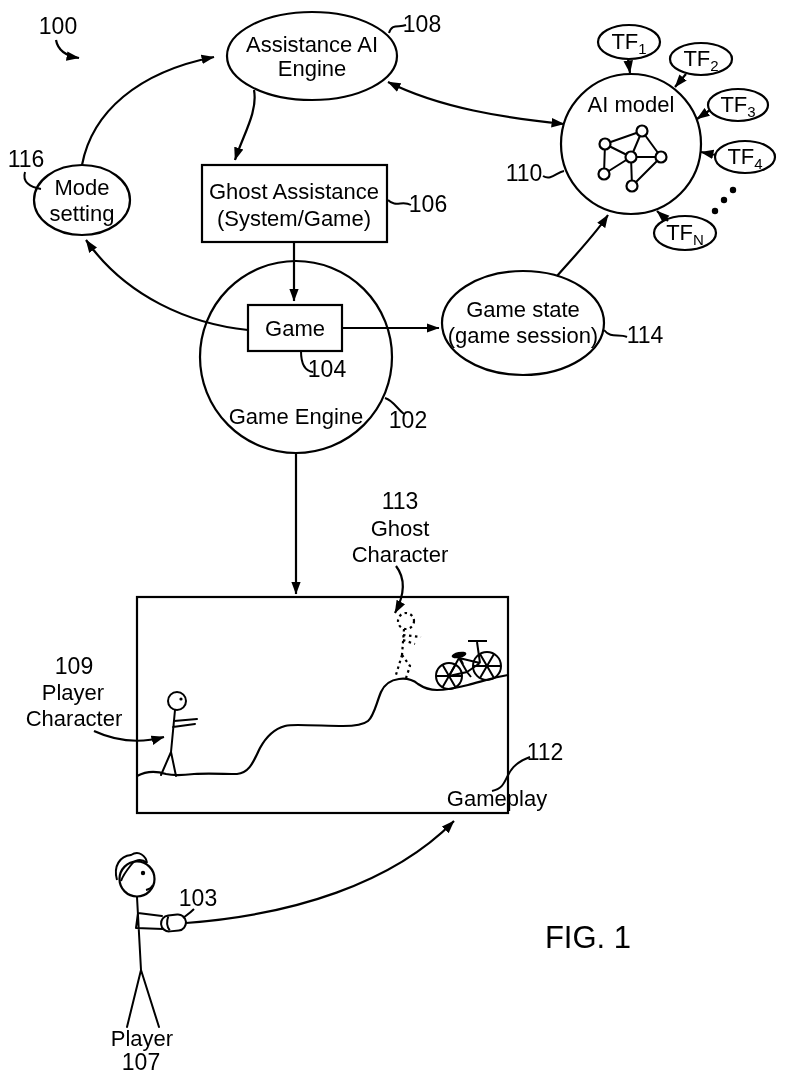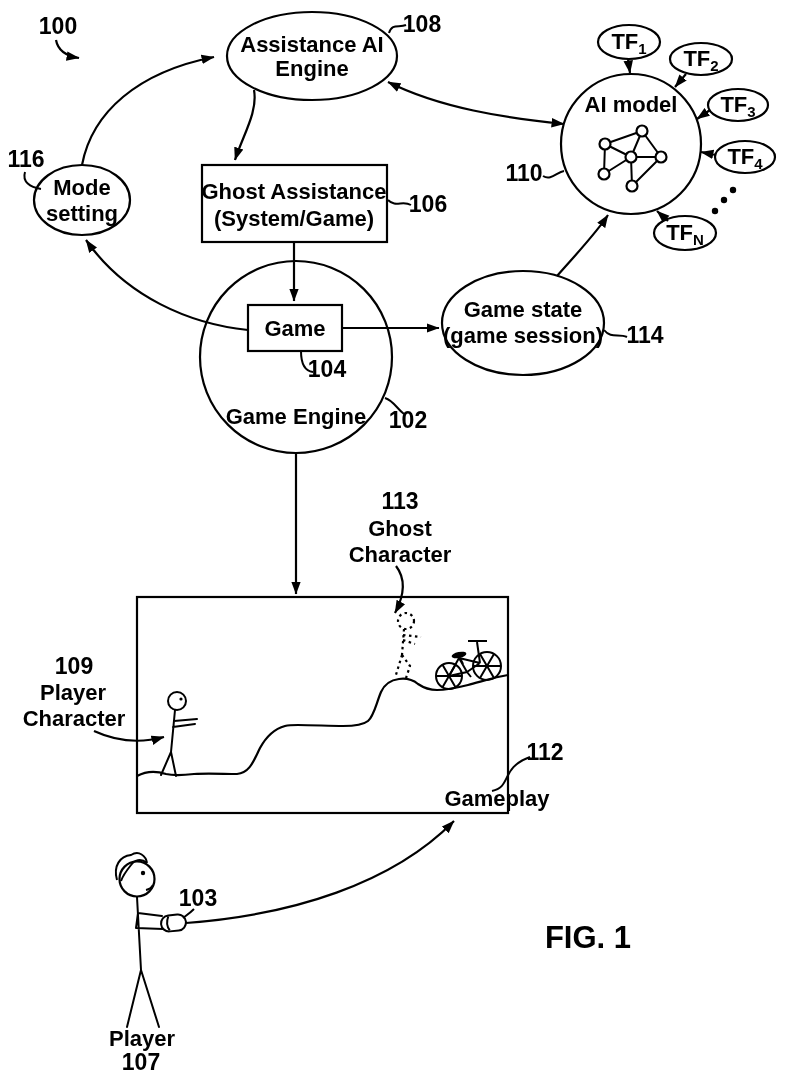--- a/index.html
+++ b/index.html
@@ -2,21 +2,20 @@
 <html><head>
 <meta charset="utf-8">
 <style>
   html, body { margin: 0; padding: 0; background: #ffffff; }
   #page {
     position: relative;
     width: 663px;
     height: 1084px;
     background: #ffffff;
     font-family: "Liberation Sans", sans-serif;
-    font-weight: bold;
   }
   svg { display: block; }
   .stroke { stroke: #000000; stroke-width: 2.2; fill: none; }
   .thin   { stroke: #000000; stroke-width: 2;   fill: none; }
   .fillnode { fill: #ffffff; stroke: #000000; stroke-width: 2.2; }
   .solid  { fill: #000000; stroke: none; }
   .dotted { stroke: #000000; stroke-width: 2.2; fill: none; stroke-dasharray: 2.5 3.5; }
   text { fill: #000000; stroke: none; font-family: "Liberation Sans", sans-serif; }
   .label  { font-size: 22px; text-anchor: middle; }
   .refnum { font-size: 23px; text-anchor: middle; }

